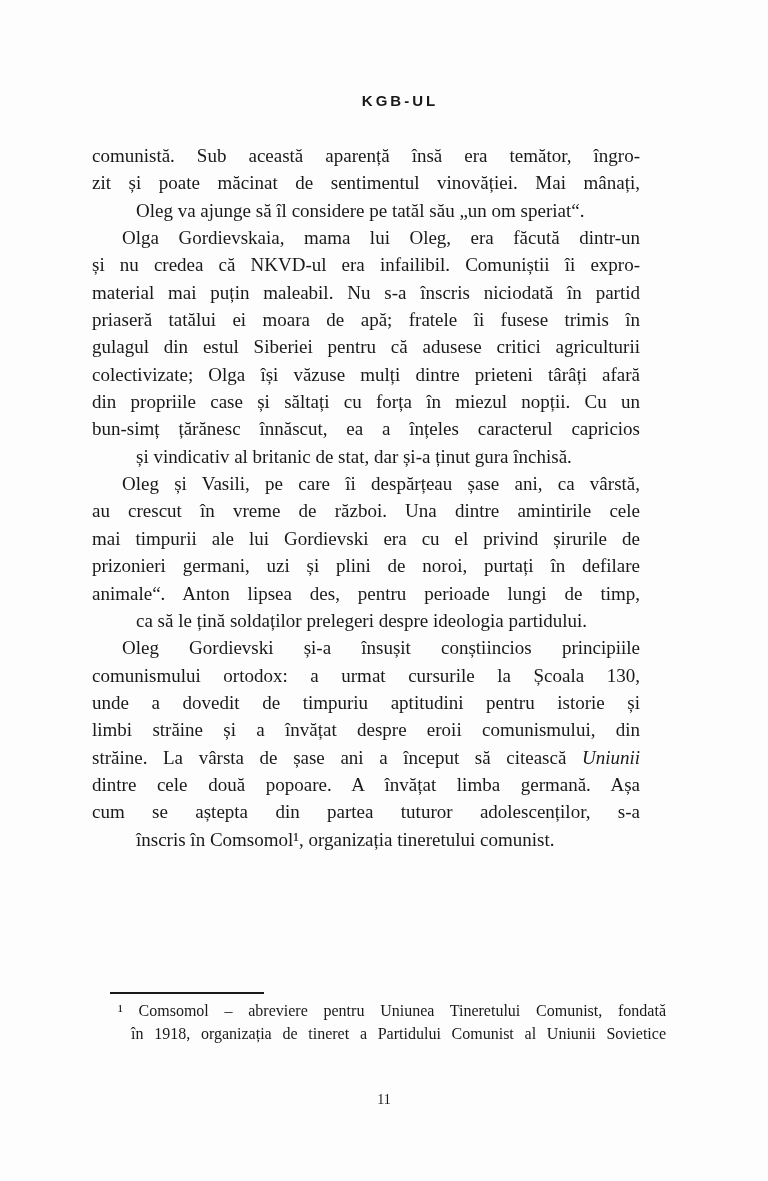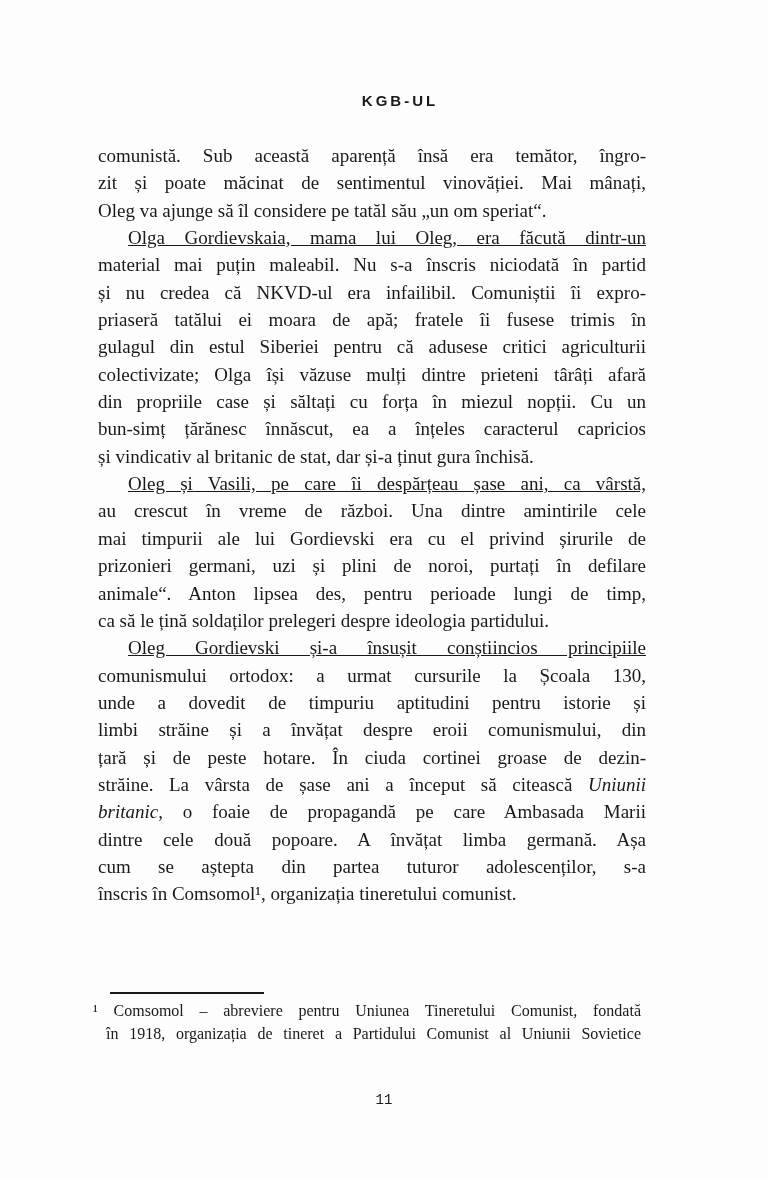--- a/index.html
+++ b/index.html
@@ -24,50 +24,50 @@
     font-family: "Liberation Sans", sans-serif;
     font-weight: 700;
     font-size: 15px;
     letter-spacing: 3px;
     color: var(--text, #191919);
     margin-left: 16px;
   }
   .body-text {
     position: absolute;
     top: 142px;
-    left: 98px;
+    left: 92px;
     width: 548px;
     font-family: "Liberation Serif", serif;
     font-size: 19px;
     line-height: 27.35px;
   }
   .line {
     text-align: justify;
     text-align-last: justify;
     white-space: normal;
   }
   .line.last {
     text-align-last: left;
+    margin-left: 44px;
   }
   .line.indent {
     padding-left: 30px;
-    text-decoration: underline;
   }
   .footnote-rule {
     position: absolute;
     top: 992px;
     left: 110px;
     width: 154px;
     height: 2px;
     background: var(--text, #191919);
   }
   .footnote {
     position: absolute;
     top: 1000px;
-    left: 93px;
+    left: 118px;
     width: 548px;
     font-family: "Liberation Serif", serif;
     font-size: 16px;
     line-height: 22.8px;
   }
   .fn-line {
     text-align: justify;
     text-align-last: justify;
   }
   .fn-line.last {
@@ -75,58 +75,56 @@
   }
   .fn-line.cont {
     padding-left: 13px;
   }
   .page-number {
     position: absolute;
     top: 1092px;
     left: 0;
     width: 100%;
     text-align: center;
-    font-family: Liberation Mono, monospace;
+    font-family: Liberation Serif, serif;
     font-size: 14px;
     color: var(--text, #191919);
   }
   i { font-style: italic; }
 </style>
 </head>
 <body>
 
 <div class="page">
   <div class="running-head">KGB-UL</div>
 
   <div class="body-text" id="body-text">
       <div class="line">comunistă. Sub această aparență însă era temător, îngro-</div>
       <div class="line">zit și poate măcinat de sentimentul vinovăției. Mai mânați,</div>
       <div class="line last">Oleg va ajunge să îl considere pe tatăl său „un om speriat“.</div>
       <div class="line indent">Olga Gordievskaia, mama lui Oleg, era făcută dintr-un</div>
+      <div class="line">și nu credea că NKVD-ul era infailibil. Comuniștii îi expro-</div>
       <div class="line">material mai puțin maleabil. Nu s-a înscris niciodată în partid</div>
-      <div class="line">și nu credea că NKVD-ul era infailibil. Comuniștii îi expro-</div>
       <div class="line">priaseră tatălui ei moara de apă; fratele îi fusese trimis în</div>
       <div class="line">gulagul din estul Siberiei pentru că adusese critici agriculturii</div>
       <div class="line">colectivizate; Olga își văzuse mulți dintre prieteni târâți afară</div>
       <div class="line">din propriile case și săltați cu forța în miezul nopții. Cu un</div>
       <div class="line">bun-simț țărănesc înnăscut, ea a înțeles caracterul capricios</div>
       <div class="line last">și vindicativ al britanic de stat, dar și-a ținut gura închisă.</div>
       <div class="line indent">Oleg și Vasili, pe care îi despărțeau șase ani, ca vârstă,</div>
       <div class="line">au crescut în vreme de război. Una dintre amintirile cele</div>
       <div class="line">mai timpurii ale lui Gordievski era cu el privind șirurile de</div>
       <div class="line">prizonieri germani, uzi și plini de noroi, purtați în defilare</div>
       <div class="line">animale“. Anton lipsea des, pentru perioade lungi de timp,</div>
       <div class="line last">ca să le țină soldaților prelegeri despre ideologia partidului.</div>
       <div class="line indent">Oleg Gordievski și-a însușit conștiincios principiile</div>
       <div class="line">comunismului ortodox: a urmat cursurile la Școala 130,</div>
       <div class="line">unde a dovedit de timpuriu aptitudini pentru istorie și</div>
       <div class="line">limbi străine și a învățat despre eroii comunismului, din</div>
-      <div class="line">țară și de peste hotare. În ciuda cortinei groase de dezin-</div>
       <div class="line">străine. La vârsta de șase ani a început să citească <i>Uniunii</i></div>
-      <div class="line"><i>britanic</i>, o foaie de propagandă pe care Ambasada Marii</div>
       <div class="line">dintre cele două popoare. A învățat limba germană. Așa</div>
       <div class="line">cum se aștepta din partea tuturor adolescenților, s-a</div>
       <div class="line last">înscris în Comsomol¹, organizația tineretului comunist.</div>
     </div>
 
   <div class="footnote-rule"></div>
 
   <div class="footnote" id="footnote">
       <div class="fn-line">¹ Comsomol – abreviere pentru Uniunea Tineretului Comunist, fondată</div>
       <div class="fn-line cont">în 1918, organizația de tineret a Partidului Comunist al Uniunii Sovietice</div>

